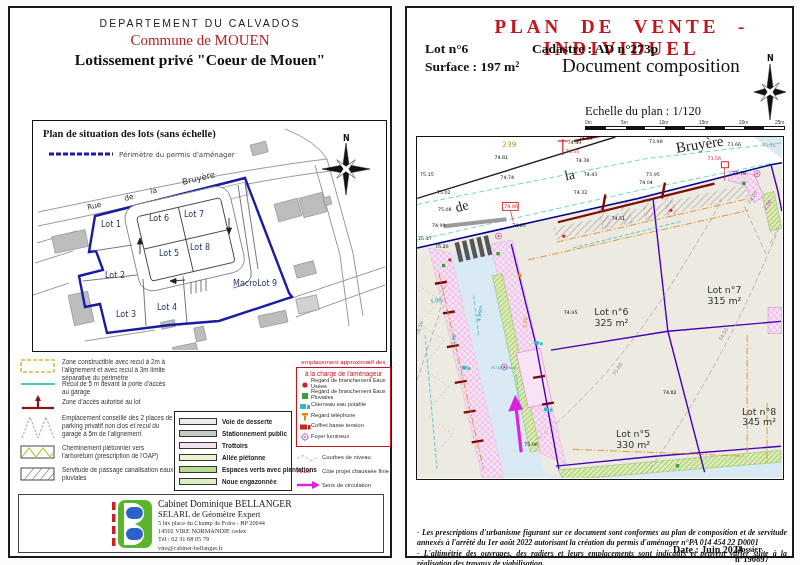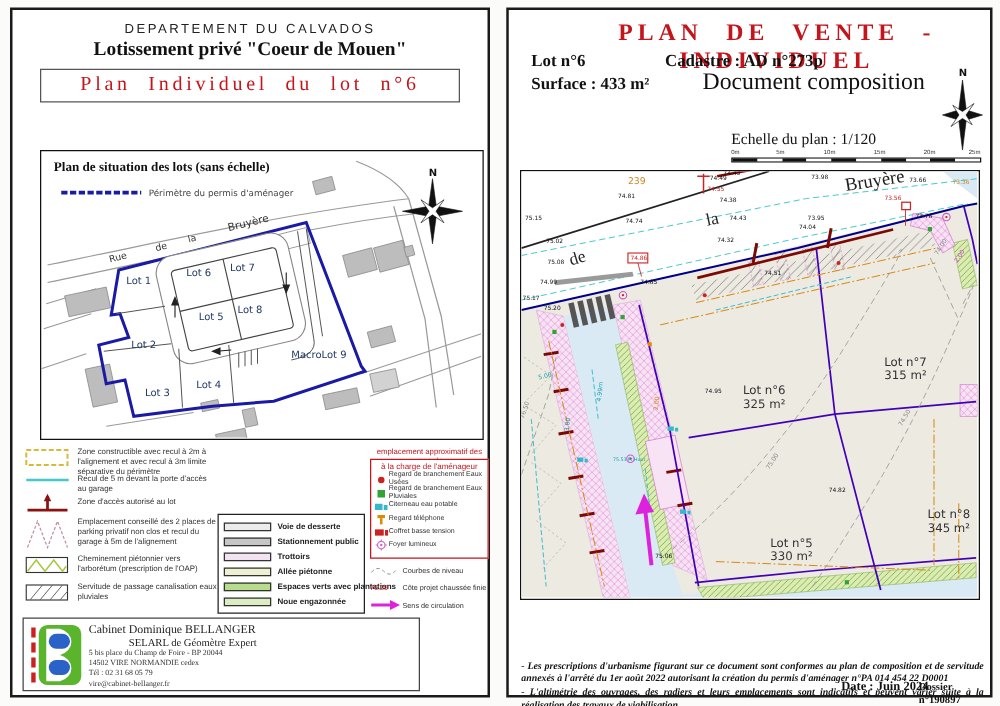--- a/index.html
+++ b/index.html
@@ -26,26 +26,26 @@
   .ls-lb{font-size:6.4px;font-weight:bold;color:#222;white-space:nowrap;}
   .reg-title{position:absolute;left:280px;top:2px;width:95px;font-size:6.2px;color:#c3151b;text-align:center;}
   .reg-box{position:absolute;left:280px;top:11px;width:95px;height:80px;border:1.2px solid #c3151b;background:#fff;padding:2px 2px;}
   .reg-t2{font-size:6.4px;color:#c3151b;text-align:center;margin-bottom:2px;}
   .reg-row{display:flex;align-items:center;height:10.5px;}
   .reg-ic{width:12px;flex:0 0 12px;text-align:center;}
   .reg-lb{font-size:5.6px;color:#333;line-height:1.05;}
   .reg-extra{position:absolute;left:280px;width:95px;display:flex;align-items:center;height:13px;}
   .re-ic{width:26px;flex:0 0 26px;}
   .re-lb{font-size:5.8px;color:#333;}
-  .lp-footer{position:absolute;left:8px;top:486px;width:318px;height:59px;border:1.5px solid #444;display:flex;}
+  .lp-footer{position:absolute;left:8px;top:486px;width:366px;height:59px;border:1.5px solid #444;display:flex;justify-content:center;}
   .lpf-logo{width:52px;flex:0 0 52px;display:flex;align-items:center;justify-content:center;}
   .lpf-col1{width:138px;flex:0 0 138px;padding-top:4px;}
   .lpf-col2{border-left:1.2px solid #444;flex:1;padding:4px 0 0 10px;}
   .lpf-name{font-size:9.5px;color:#222;}
-  .lpf-kind{font-size:8.5px;color:#222;margin-left:32px;}
+  .lpf-kind{font-size:8.5px;color:#222;}
   .lpf-small{font-size:6.3px;color:#333;line-height:1.3;}
   .lpf-am{font-size:6.8px;color:#333;text-decoration:underline;}
   .lpf-amname{font-size:9px;font-weight:bold;color:#111;margin:1px 0 3px 0;}
   
   .rp-title{text-align:center;margin-top:8px;font-size:19px;font-weight:bold;color:#c3151b;letter-spacing:4px;word-spacing:10px;padding-left:44px;}
   .rp-info{position:absolute;left:18px;top:33px;width:340px;}
   .rp-lot{position:absolute;left:0;top:0;font-size:13.5px;font-weight:bold;color:#111;}
   .rp-cad{position:absolute;left:107px;top:0;font-size:13.5px;font-weight:bold;color:#111;}
   .rp-surf{position:absolute;left:0;top:18px;font-size:13.5px;font-weight:bold;color:#111;}
   .rp-prov{position:absolute;left:137px;top:14px;font-size:19px;color:#111;}
@@ -67,23 +67,23 @@
   .rp-compass{position:absolute;left:344px;top:44px;}
   svg text{font-family:"DejaVu Sans",sans-serif;}
   svg .serifT{font-family:"Liberation Serif",serif;}
 </style>
 </head>
 <body>
 
 <div class="page" id="left-page">
   <div class="lp-head">
     <div class="lp-dept">DEPARTEMENT DU CALVADOS</div>
+    <div class="lp-commune">Commune de MOUEN</div>
     <div class="lp-lotis">Lotissement privé "Coeur de Mouen"</div>
   </div>
-  <div class="lp-titlebox">Plan Individuel du lot n°6</div>
 
   <div class="mapbox">
     <svg width="352" height="229" viewBox="0 0 352 229">
 
       <g stroke="#9a9a9a" stroke-width="1" fill="none">
         <path d="M5,91 C70,78 150,60 212,50 Q260,42 294,38"></path>
         <path d="M5,105 C70,92 150,73 215,63 Q262,54 299,50"></path>
         <path d="M252,8 Q283,20 294,38"></path>
         <path d="M294,38 L320,132 L330,195"></path>
         <path d="M282,44 L307,134 L316,205"></path>
@@ -332,21 +332,21 @@
       <div class="lpf-small">vire@cabinet-bellanger.fr</div>
     </div>
   </div>
 </div>
 
 <div class="page" id="right-page">
   <div class="rp-title">PLAN DE VENTE - INDIVIDUEL</div>
   <div class="rp-info">
     <span class="rp-lot">Lot n°6</span>
     <span class="rp-cad">Cadastre : AD n°273p</span>
-    <span class="rp-surf">Surface : 433 m²</span>
+    <span class="rp-surf">Surface : 197 m²</span>
     <span class="rp-prov">Document composition</span>
   </div>
   <div class="rp-scale-label">Echelle du plan : 1/120</div>
   <div class="rp-scalebar">
     <div class="sb-ticks">
       <span style="left:0">0m</span>
       <span style="left:36px">5m</span>
       <span style="left:74px">10m</span>
       <span style="left:114px">15m</span>
       <span style="left:154px">20m</span>

